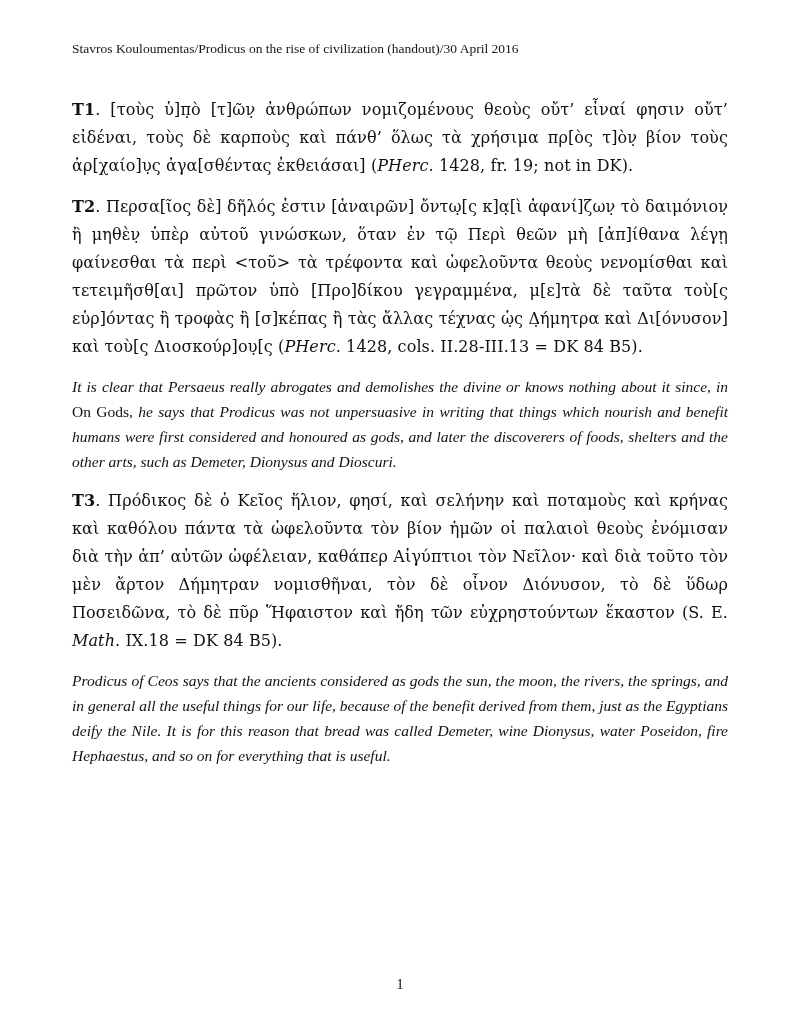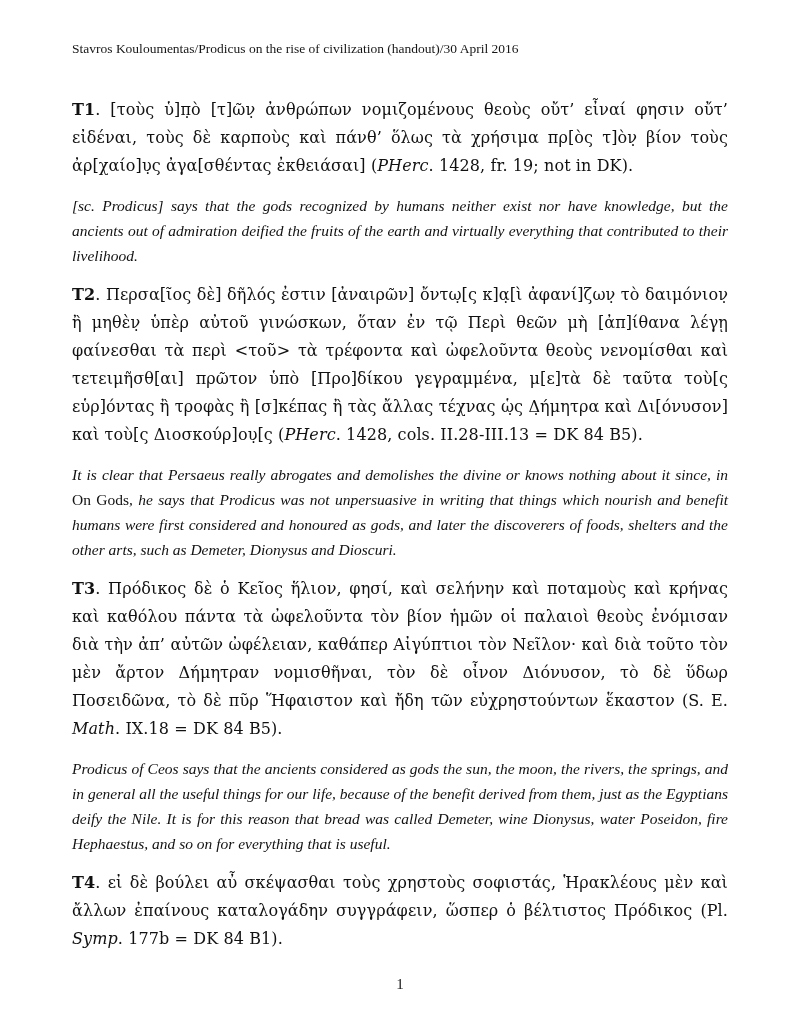--- a/index.html
+++ b/index.html
@@ -47,26 +47,24 @@
 </style>
 </head>
 <body>
 
 <div class="page">
 
   <div class="header">Stavros Kouloumentas/Prodicus on the rise of civilization (handout)/30 April 2016</div>
 
   <div>
     <p class="para greek"><span class="b">T1</span><span>. [τοὺς ὑ]π̣ὸ [τ]ῶν̣ ἀνθρώπων νομιζομένους θεοὺς οὔτ’ εἶναί φησιν οὔτ’ εἰδέναι, τοὺς δὲ καρποὺς καὶ πάνθ’ ὅλως τὰ χρήσιμα πρ[ὸς τ]ὸν̣ βίον τοὺς ἀρ[χαίο]υ̣ς ἀγα[σθέντας ἐκθειάσαι] (</span><span class="i">PHerc</span><span>. 1428, fr. 19; not in DK).</span></p>
-    <p class="para trans"><span class="i">[sc. Prodicus] says that the gods recognized by humans neither exist nor have knowledge, but the ancients out of admiration deified the fruits of the earth and virtually everything that contributed to their livelihood.</span></p>
 
     <p class="para greek"><span class="b">T2</span><span>. Περσα[ῖος δὲ] δῆλός ἐστιν [ἀναιρῶν] ὄντω̣[ς κ]α̣[ὶ ἀφανί]ζων̣ τὸ δαιμόνιον̣ ἢ μηθὲν̣ ὑπὲρ αὐτοῦ γινώσκων, ὅταν ἐν τῷ Περὶ θεῶν μὴ [ἀπ]ίθανα λέγῃ φαίνεσθαι τὰ περὶ &lt;τοῦ&gt; τὰ τρέφοντα καὶ ὠφελοῦντα θεοὺς νενομίσθαι καὶ τετειμῆσθ[αι] πρῶτον ὑπὸ [Προ]δίκου γεγραμμένα, μ[ε]τὰ δὲ ταῦτα τοὺ[ς εὑρ]όντας ἢ τροφὰς ἢ [σ]κέπας ἢ τὰς ἄλλας τέχνας ὡ̣ς Δ̣ήμητρα καὶ Δι[όνυσον] καὶ τοὺ[ς Διοσκούρ]ου̣[ς (</span><span class="i">PHerc</span><span>. 1428, cols. II.28-III.13 = DK 84 B5).</span></p>
     <p class="para trans"><span class="i">It is clear that Persaeus really abrogates and demolishes the divine or knows nothing about it since, in </span><span>On Gods</span><span class="i">, he says that Prodicus was not unpersuasive in writing that things which nourish and benefit humans were first considered and honoured as gods, and later the discoverers of foods, shelters and the other arts, such as Demeter, Dionysus and Dioscuri.</span></p>
 
     <p class="para greek"><span class="b">T3</span><span>. Πρόδικος δὲ ὁ Κεῖος ἥλιον, φησί, καὶ σελήνην καὶ ποταμοὺς καὶ κρήνας καὶ καθόλου πάντα τὰ ὠφελοῦντα τὸν βίον ἡμῶν οἱ παλαιοὶ θεοὺς ἐνόμισαν διὰ τὴν ἀπ’ αὐτῶν ὠφέλειαν, καθάπερ Αἰγύπτιοι τὸν Νεῖλον· καὶ διὰ τοῦτο τὸν μὲν ἄρτον Δήμητραν νομισθῆναι, τὸν δὲ οἶνον Διόνυσον, τὸ δὲ ὕδωρ Ποσειδῶνα, τὸ δὲ πῦρ Ἥφαιστον καὶ ἤδη τῶν εὐχρηστούντων ἕκαστον (S. E. </span><span class="i">Math</span><span>. IX.18 = DK 84 B5).</span></p>
     <p class="para trans"><span class="i">Prodicus of Ceos says that the ancients considered as gods the sun, the moon, the rivers, the springs, and in general all the useful things for our life, because of the benefit derived from them, just as the Egyptians deify the Nile. It is for this reason that bread was called Demeter, wine Dionysus, water Poseidon, fire Hephaestus, and so on for everything that is useful.</span></p>
 
-    <p class="para greek"><span class="b">T4</span><span>. εἰ δὲ βούλει αὖ σκέψασθαι τοὺς χρηστοὺς σοφιστάς, Ἡρακλέους μὲν καὶ ἄλλων ἐπαίνους καταλογάδην συγγράφειν, ὥσπερ ὁ βέλτιστος Πρόδικος (Pl. </span><span class="i">Symp</span><span>. 177b = DK 84 B1).</span></p>
   </div>
 
   <div class="footer">1</div>
 
 </div>
 
 </body></html>

